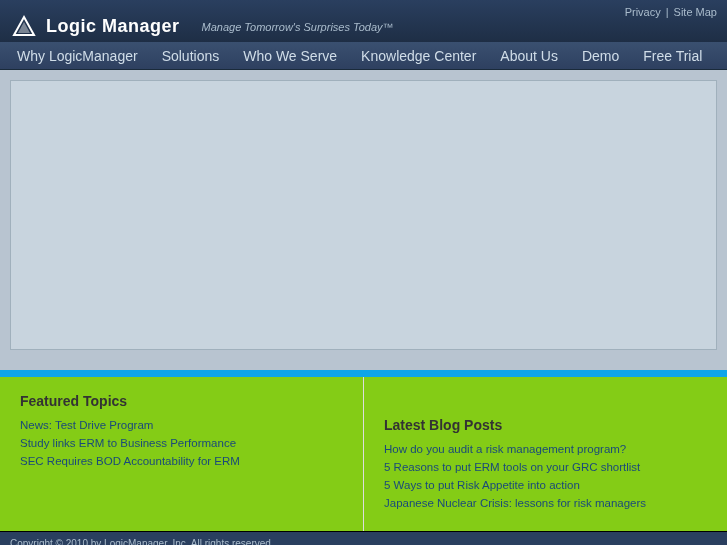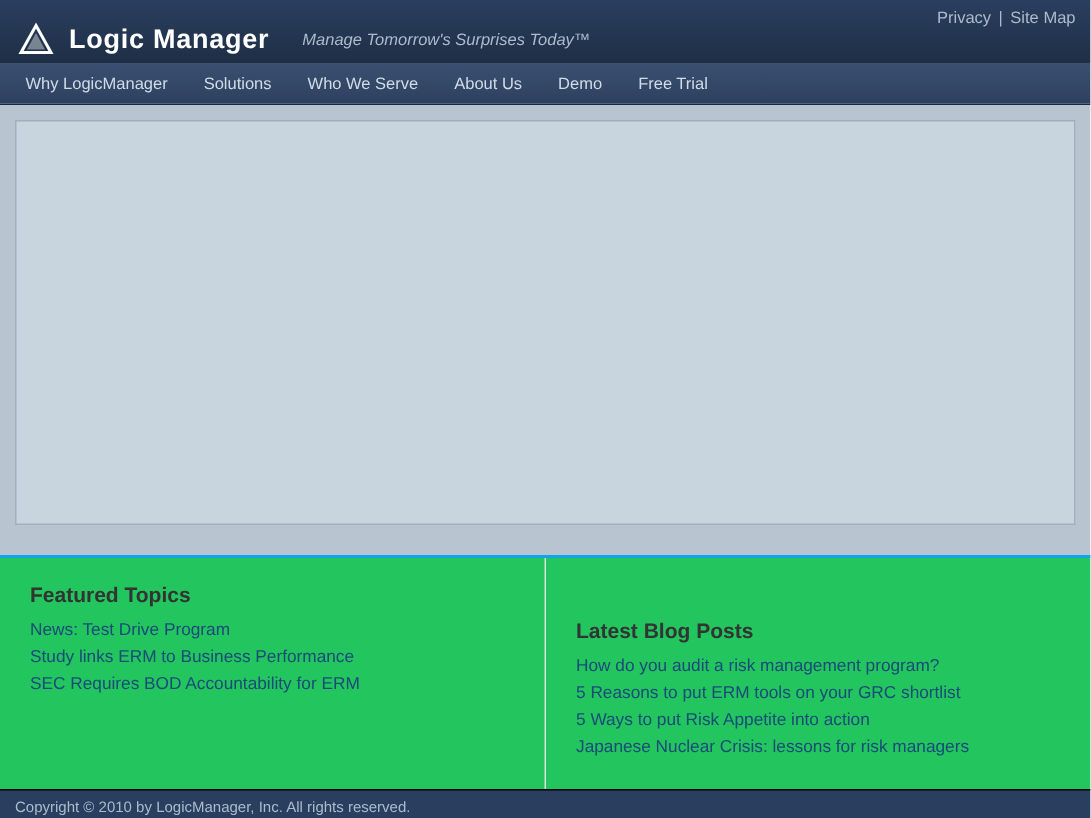--- a/index.html
+++ b/index.html
@@ -60,21 +60,21 @@
     #nav {
       background: linear-gradient(to bottom, #3a5070, #2e4060);
       height: 28px;
       display: flex;
       align-items: center;
       padding: 0 5px;
       border-bottom: 1px solid #1a2a3a;
     }
     .nav-item {
       color: #d0dde8;
-      font-size: 11px;
+      font-size: 14px;
       padding: 0 12px;
       height: 40px;
       display: flex;
       align-items: center;
       cursor: pointer;
       white-space: nowrap;
       text-decoration: none;
     }
 
     
@@ -86,23 +86,23 @@
 
     
     #slider-area {
       background: #c8d4de;
       min-height: 270px;
       border: 1px solid #a0b0bc;
     }
 
     
     #bottom-section {
-      background: #22c55e;
+      background: #84cc16;
       display: flex;
-      border-top: 2px solid #0ea5e9;
+      border-top: 7px solid #0ea5e9;
       justify-content: flex-end;
     }
     #featured-topics {
       flex: 1;
       padding: 16px 20px;
       border-right: 1px solid #ddd;
     }
     #latest-blog {
       flex: 1;
       padding: 16px 20px;
@@ -149,20 +149,21 @@
     <a class="header-link">Privacy</a>
     <span class="header-divider">|</span>
     <a class="header-link">Site Map</a>
   </div>
 </div>
 
 <div id="nav">
 <a class="nav-item">Why LogicManager</a>
     <a class="nav-item">Solutions</a>
     <a class="nav-item">Who We Serve</a>
+    <a class="nav-item">Knowledge Center</a>
     <a class="nav-item">About Us</a>
     <a class="nav-item">Demo</a>
     <a class="nav-item">Free Trial</a>
   </div>
 
 <div id="main-content">
   <div id="slider-area"></div>
 </div>
 
 <div id="bottom-section">

